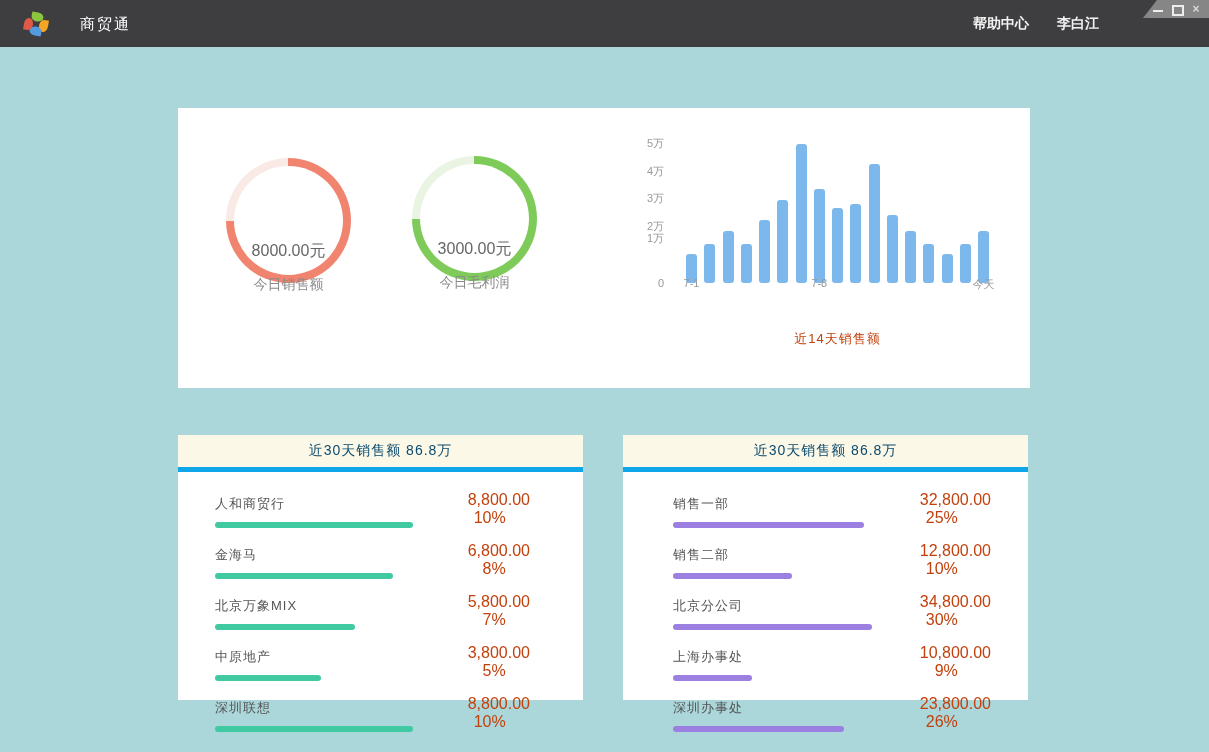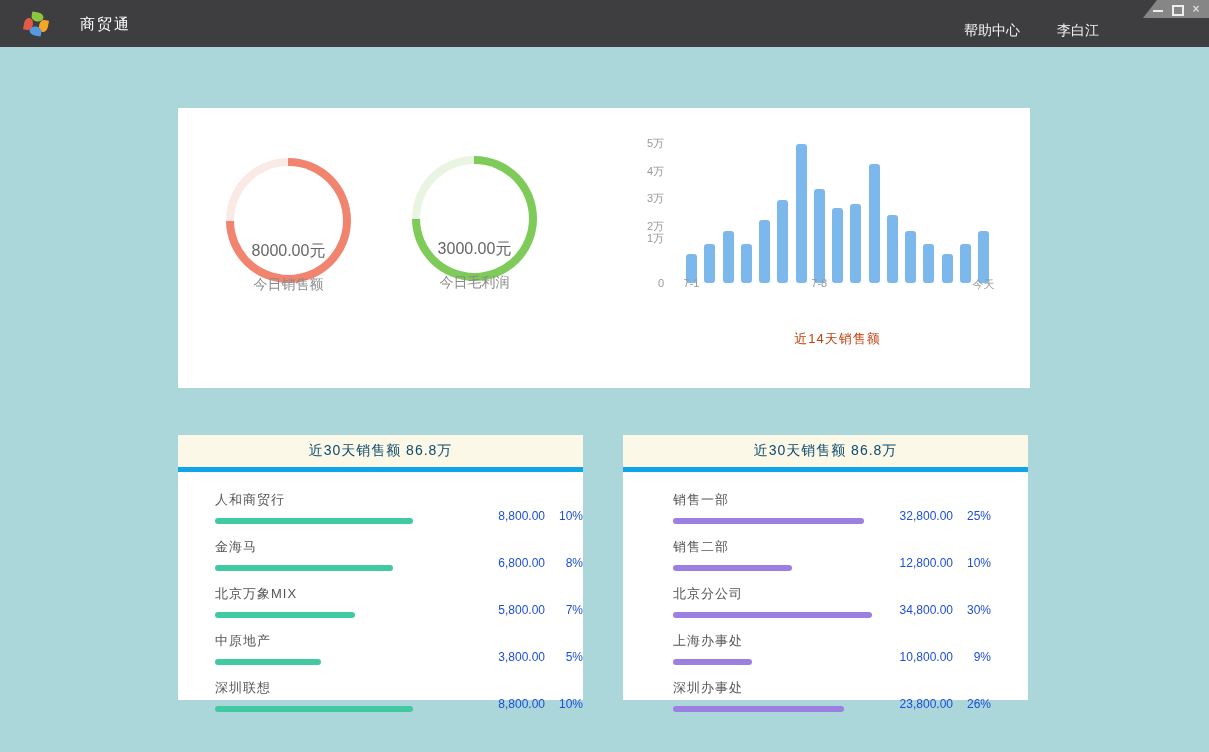--- a/index.html
+++ b/index.html
@@ -8,21 +8,21 @@
 
   
   .topbar { position:absolute; left:0; top:0; width:1209px; height:47px; background:#3e3e40; }
   .logo { position:absolute; left:24px; top:11px; width:26px; height:26px; }
   .petal { position:absolute; width:9px; height:12px; border-radius:55% 55% 55% 0; }
   .petal.green  { left:9px;  top:0;    background:#8cc63f; transform:rotate(100deg); }
   .petal.orange { left:15px; top:9px;  background:#f5a623; transform:rotate(190deg); }
   .petal.blue   { left:7px;  top:14px; background:#5599e0; transform:rotate(280deg); }
   .petal.coral  { left:0;    top:7px;  background:#e05a47; transform:rotate(10deg); }
   .app-title { position:absolute; left:80px; top:15px; color:#fff; font-size:15px; letter-spacing:2px; }
-  .topbar-right { position:absolute; right:110px; top:22px; display:flex; gap:37px; }
+  .topbar-right { position:absolute; right:110px; top:15px; display:flex; gap:28px;font-weight:bold; }
   .topbar-link { color:#f2f2f2; font-size:14px; cursor:pointer; }
 
   .win-controls { position:absolute; right:0; top:0; width:66px; height:18px; background:#868686;
                   clip-path:polygon(14px 0, 100% 0, 100% 100%, 0 100%);
                   display:flex; align-items:center; justify-content:flex-end; gap:9px; padding-right:8px; }
   .win-btn { width:10px; height:10px; position:relative; cursor:pointer; }
   .win-btn.min::after { content:""; position:absolute; left:0; right:0; bottom:2px; height:2px; background:#ededed; }
   .win-btn.max::after { content:""; position:absolute; left:0; top:1px; width:8px; height:7px; border:2px solid #ededed; }
   .win-btn.close { color:#d9d9d9; font-size:12px; line-height:10px; text-align:center; font-weight:bold; }
 
@@ -56,29 +56,29 @@
            font-size:11px; color:#999; }
   .xtick { position:absolute; top:139px; font-size:11px; color:#999; transform:translateX(-50%); white-space:nowrap; }
   .chart-caption { position:absolute; left:508px; top:222px; width:303px; text-align:center;
                    font-size:13px; color:#c2410c; letter-spacing:1px; }
 
   
   .panel-header { height:37px; background:#fbf8e7; border-bottom:5px solid #0ea5e9;
                   display:flex; align-items:center; justify-content:center;
                   font-size:14px; color:#0c4a6e; letter-spacing:1px; }
   .panel-body { padding-top:5px; }
-  .panel-left  .panel-body { padding-left:37px; }
+  .panel-left  .panel-body { padding-left:37px; padding-right:53px; }
   .panel-right .panel-body { padding-left:50px; padding-right:37px; }
   .row { display:flex; justify-content:space-between; align-items:flex-end; margin-top:14px; }
   .row-left { flex:1; }
   .row-name { font-size:13px; color:#555; letter-spacing:1px; }
   .row-bar { height:6px; border-radius:3px; margin-top:9px; }
   .panel-left  .row-bar { background:#41c9a2; }
   .panel-right .row-bar { background:#9b80e2; }
-  .row-values { display:flex; align-items:baseline; font-size:12px; color:#1d4ed8; margin-bottom:1px; }
+  .row-values { display:flex; align-items:baseline; font-size:16px; color:#c2410c; margin-bottom:1px;flex-direction:column; }
   .row-amount { text-align:right; }
   .row-percent { width:38px; text-align:right; }
 </style>
 </head>
 <body>
 
 <div class="topbar">
   <div class="logo">
     <div class="petal green"></div>
     <div class="petal orange"></div>

